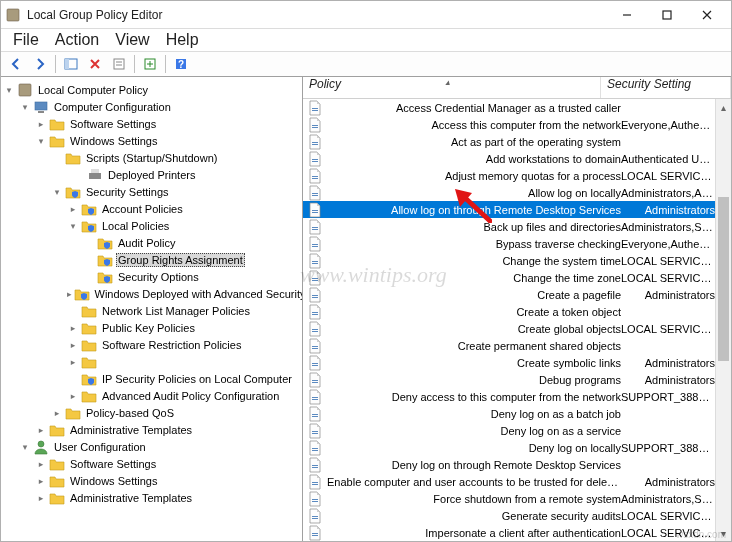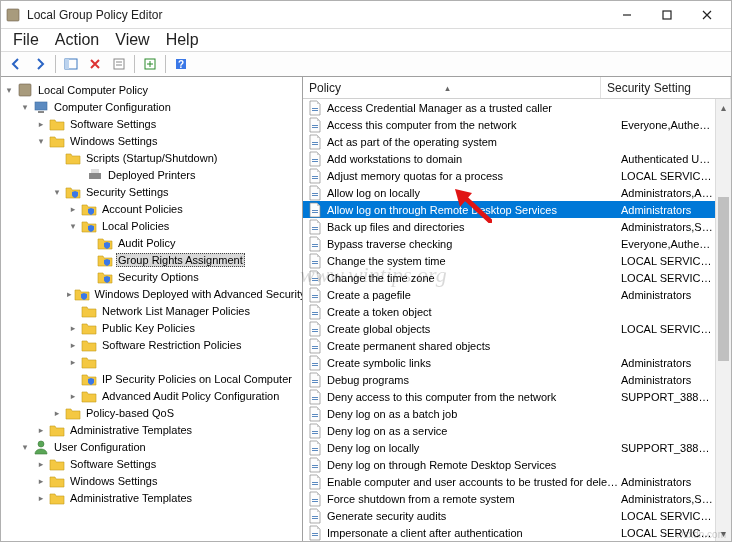--- a/index.html
+++ b/index.html
@@ -24,21 +24,21 @@
     .tree-pane li { white-space: nowrap; }
     .node-row { display: flex; align-items: center; height: 17px; padding-right: 6px; }
     .toggle { width: 12px; height: 12px; display: inline-flex; align-items: center; justify-content: center; margin-right: 2px; color: #777; font-size: 9px; cursor: pointer; }
     .spacer { display: inline-block; width: 14px; }
     .node-icon { width: 16px; height: 16px; margin-right: 3px; flex-shrink: 0; }
     .node-label { color: #000; padding: 0 2px; }
     .node-label.selected { background: #d9d9d9; border: 1px dotted #444; padding: 0 1px; }
 
     .list-pane { flex: 1; display: flex; flex-direction: column; min-width: 0; }
     .list-header { height: 22px; display: flex; border-bottom: 1px solid #d0d0d0; background: #fff; }
-    .list-header .col { display: flex; align-items: center; padding: 0 6px; border-right: 1px solid #e0e0e0; font-size: 12px; color: #222; }
+    .list-header .col { display: flex; align-items: flex-start; padding: 0 6px; border-right: 1px solid #e0e0e0; font-size: 12px; color: #222; font-style: italic; }
     .col-policy { width: 298px; }
     .col-setting { flex: 1; }
     .list-header .sort { margin: 0 auto; color: #666; font-size: 9px; }
 
     .list-body { flex: 1; overflow: auto; }
     .list-row { display: flex; align-items: center; height: 17px; padding-left: 4px; white-space: nowrap; }
     .list-row.selected { background: #0078d7; color: #fff; }
     .list-row .row-icon { width: 16px; height: 16px; margin-right: 4px; flex-shrink: 0; }
     .list-row .cell-policy { width: 294px; overflow: hidden; text-overflow: ellipsis; color: #000; }
     .list-row.selected .cell-policy,
@@ -418,21 +418,21 @@
     <div class="list-header">
       <div class="col col-policy">
         <span>Policy</span>
         <span class="sort">▴</span>
         <span style="width:40px"></span>
       </div>
       <div class="col col-setting">
         <span>Security Setting</span>
       </div>
     </div>
-    <div style="display:flex; flex:1; min-height:0;">
+    <div style="display:flex; flex:1; min-height:0;text-align:right;">
       <div class="list-body" id="list-body">
           <div class="list-row">
             <svg class="row-icon" viewBox="0 0 16 16">
               <use href="#i-policy"></use>
             </svg>
             <div class="cell-policy">Access Credential Manager as a trusted caller</div>
             <div class="cell-setting"></div>
           </div>
           <div class="list-row">
             <svg class="row-icon" viewBox="0 0 16 16">

